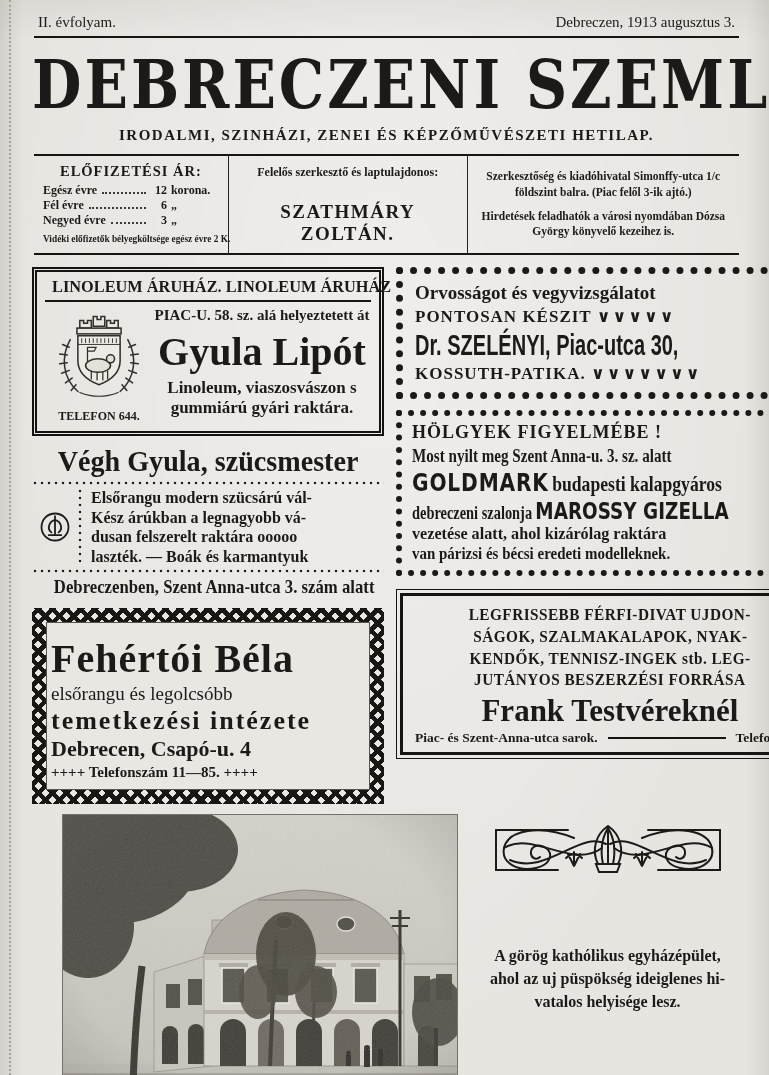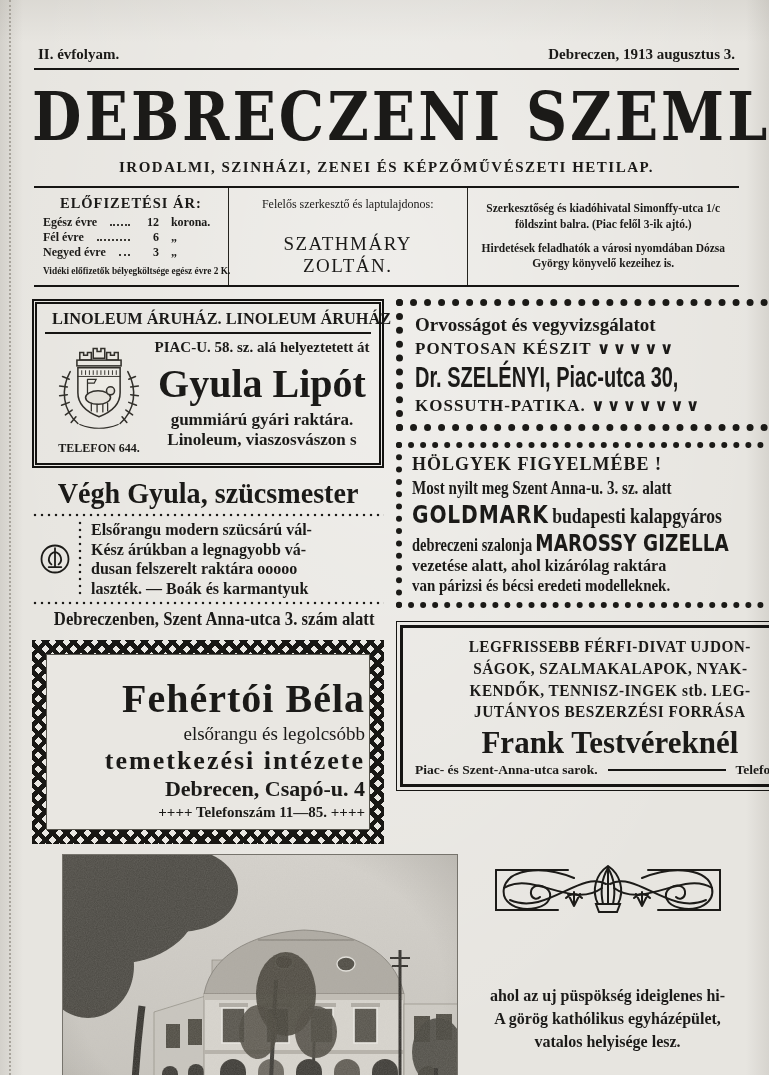--- a/index.html
+++ b/index.html
@@ -11,22 +11,22 @@
       radial-gradient(ellipse at 50% 30%, rgba(255,255,255,0.35), rgba(0,0,0,0) 70%),
       linear-gradient(90deg, rgba(120,115,105,0.18), rgba(0,0,0,0) 3%, rgba(0,0,0,0) 97%, rgba(120,115,105,0.15)),
       linear-gradient(180deg, rgba(120,115,105,0.10), rgba(0,0,0,0) 4%);
     color:#1b1a18; overflow:hidden;
   }
   .page::before { content:""; position:absolute; left:9px; top:0; bottom:0; width:0;
     border-left:2px dotted #a8a49c; }
   .inner { padding:8px 28px 0 32px; }
 
   
-  .topbar { display:flex; align-items:flex-end; font-weight:bold; font-size:15px;
-    padding:6px 6px 5px;margin-top:32px; }
+  .topbar { display:flex; align-items:flex-end; font-weight:normal; font-size:15px;
+    padding:6px 6px 5px; }
   .topbar span { flex:1; }
   .topbar .c { text-align:center; }
   .topbar .r { text-align:right; }
   .toprule { border-top:2px solid #161513; margin:0 2px; }
 
   
   .masthead { text-align:center; margin-top:12px; }
   .masthead .title { display:inline-block; font-family:"DejaVu Serif", serif; font-weight:bold;
     font-size:57px; letter-spacing:3px; transform:scaleY(1.18); transform-origin:center;
     white-space:nowrap; }
@@ -34,28 +34,28 @@
 
   
   .infobox { display:flex; margin:10px 2px 0; border-top:2px solid #161513; border-bottom:2px solid #161513; }
   .infobox .cell { padding:7px 9px; }
   .cell.sub { width:27.5%; }
   .cell.ed  { width:34%; border-left:1px solid #25241f; border-right:1px solid #25241f;
     display:flex; flex-direction:column; justify-content:center; text-align:center; }
   .cell.off { width:38.5%; text-align:center; font-size:11.5px; font-weight:bold; line-height:1.35;
     display:flex; flex-direction:column; justify-content:center; }
   .sub .t { text-align:center; font-size:14.5px; font-weight:bold; letter-spacing:1px; margin-bottom:3px; }
-  .srow { display:flex; align-items:baseline; font-size:12px; font-weight:bold; line-height:1.25;gap:8px; }
+  .srow { display:flex; align-items:baseline; font-size:12px; font-weight:bold; line-height:1.25; }
   .srow .leader { flex:1; border-bottom:2px dotted #3c3a35; margin:0 5px 3px; }
   .srow .num { width:16px; text-align:right; }
   .srow .unit { width:52px; padding-left:4px; }
   .sub .note { font-size:10px; font-weight:bold; margin-top:3px; white-space:nowrap;
     display:inline-block; transform:scaleX(0.93); transform-origin:left center; }
-  .ed .role { font-size:12px; font-weight:normal; }
-  .ed .name { font-size:19px; font-weight:normal; letter-spacing:1.5px; margin-top:21px; }
+  .ed .role { font-size:12px; font-weight:bold; }
+  .ed .name { font-size:19px; font-weight:bold; letter-spacing:1.5px; margin-top:21px; }
   .off p + p { margin-top:8px; }
 
   
   .columns { display:flex; margin-top:12px; }
   .col-left { width:352px; }
   .col-div { width:1px; background:#21201c; margin:0 6px; }
   .col-right { flex:1; }
 
   .fit { display:inline-block; white-space:nowrap; transform-origin:center center; }
   .fitl { transform-origin:left center; }
@@ -85,21 +85,21 @@
     background-size:4px 7px; background-repeat:repeat-y; }
   .vegh-lines { flex:1; font-size:16px; font-weight:bold; line-height:1.22; }
   .vegh-footer { text-align:center; font-weight:bold; margin-top:2px; }
   .vegh-footer .fit { font-size:19px; transform:scaleX(0.88); }
 
   
   .ad-feher { margin-top:10px; padding:14px; background-color:#e9e7e2;
     background-image:
       repeating-linear-gradient(45deg, #181714 0 4.5px, rgba(0,0,0,0) 4.5px 10px),
       repeating-linear-gradient(-45deg, #181714 0 4.5px, rgba(0,0,0,0) 4.5px 10px); }
-  .feher-in { background:#e9e7e2; border:1px solid #55534c; padding:20px 4px 8px; text-align:right; }
+  .feher-in { background:#e9e7e2; border:1px solid #55534c; padding:12px 4px 8px; text-align:left; }
   .feher-name { font-size:40px; font-weight:bold; letter-spacing:1px; }
   .feher-l2 { font-size:19px; margin-top:1px; }
   .feher-l3 { font-size:26px; font-weight:bold; letter-spacing:2px; margin-top:1px; }
   .feher-l4 { font-size:22px; font-weight:bold; }
   .feher-tel { font-size:15px; font-weight:bold; margin-top:2px; }
 
   
   .ad-szel { border:7px dotted #1b1a17; padding:8px 12px; }
   .szel-l1 { font-size:19px; font-weight:bold; }
   .szel-l2 { font-size:17px; font-weight:bold; letter-spacing:1px; margin-top:2px; }
@@ -219,22 +219,22 @@
                   <path d="M42,67 v8 M48,68 v8 M54,68 v8 M59,67 v8" stroke-width="1.3"></path>
                   <path d="M30,89 q20,8 40,0" stroke-width="1.2"></path>
                 </g>
               </svg>
               <div class="haas-tel">TELEFON 644.</div>
             </div>
             <div class="haas-right">
               <div class="haas-piac">PIAC-U. 58. sz. alá helyeztetett át</div>
               <div class="haas-name">Gyula Lipót</div>
               <div class="haas-desc">
+                <div>Linoleum, viaszosvászon s</div>
                 <div>gummiárú gyári raktára.</div>
-                <div>Linoleum, viaszosvászon s</div>
               </div>
             </div>
           </div>
         </div>
 
         <div class="ad-vegh">
           <div class="vegh-title"><span class="fit" style="transform:scaleX(0.97)">Végh Gyula, szücsmester</span></div>
           <div class="dotrule"></div>
           <div class="vegh-body">
             <div class="vegh-iconbox">
@@ -418,22 +418,22 @@
               <path d="M16,30 C44,12 84,52 114,30"></path>
               <path d="M22,42 C58,58 92,12 118,26"></path>
               <path d="M86,48 l-6,-12 M86,48 v-14 M86,48 l6,-12 M78,40 q8,-8 16,0"></path>
             </g>
             <use href="#ornL" transform="translate(240,0) scale(-1,1)"></use>
             <path d="M120,8 C108,16 103,32 110,46 M120,8 C132,16 137,32 130,46 M120,10 C114,20 112,32 115,46 M120,10 C126,20 128,32 125,46 M120,12 V46"></path>
             <path d="M108,46 h24 l-3,8 h-18 z"></path>
           </g>
         </svg>
         <div class="caption">
+          <div>A görög kathólikus egyházépület,</div>
           <div>ahol az uj püspökség ideiglenes hi-</div>
-          <div>A görög kathólikus egyházépület,</div>
           <div>vatalos helyisége lesz.</div>
         </div>
 
       </div>
     </div>
 
   </div>
 </div>
 
 </body></html>

